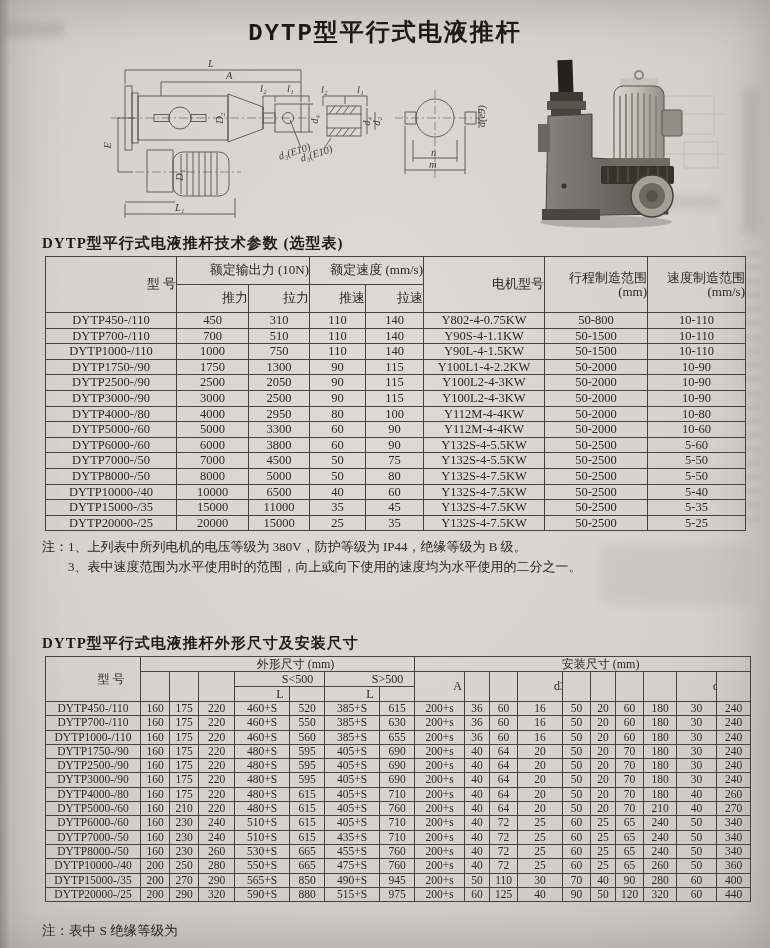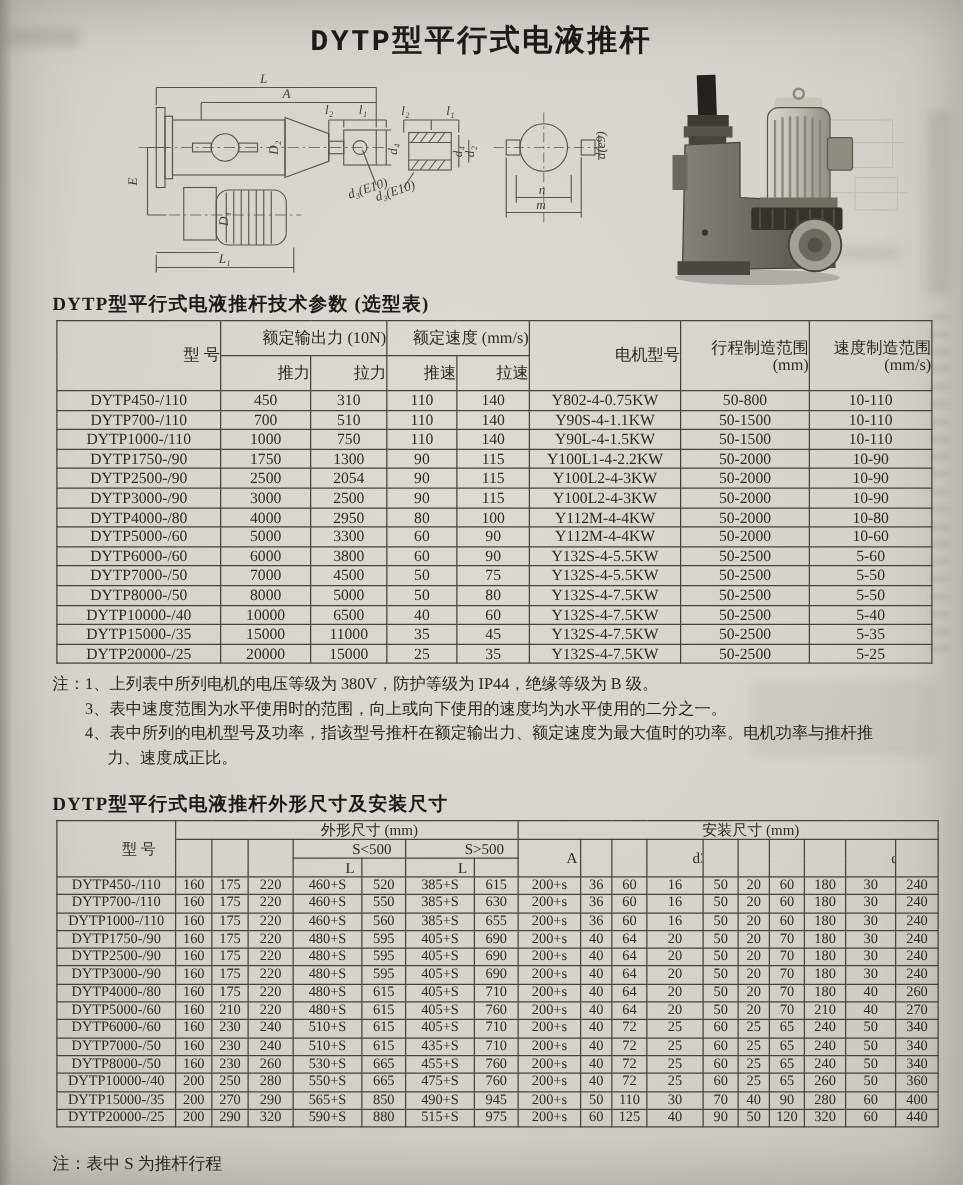--- a/index.html
+++ b/index.html
@@ -324,21 +324,21 @@
           <td>1300</td>
           <td>90</td>
           <td>115</td>
           <td>Y100L1-4-2.2KW</td>
           <td>50-2000</td>
           <td>10-90</td>
         </tr>
         <tr>
           <td>DYTP2500-/90</td>
           <td>2500</td>
-          <td>2054</td>
+          <td>2050</td>
           <td>90</td>
           <td>115</td>
           <td>Y100L2-4-3KW</td>
           <td>50-2000</td>
           <td>10-90</td>
         </tr>
         <tr>
           <td>DYTP3000-/90</td>
           <td>3000</td>
           <td>2500</td>
@@ -429,21 +429,20 @@
           <td>5-25</td>
         </tr>
       </tbody>
   </table>
 
   <div class="notes">
     <span class="notes-prefix">注：</span>
     <div class="notes-items">
       <div class="note-item">1、上列表中所列电机的电压等级为 380V，防护等级为 IP44，绝缘等级为 B 级。</div>
       <div class="note-item">3、表中速度范围为水平使用时的范围，向上或向下使用的速度均为水平使用的二分之一。</div>
-      <div class="note-item">4、表中所列的电机型号及功率，指该型号推杆在额定输出力、额定速度为最大值时的功率。电机功率与推杆推力、速度成正比。</div>
     </div>
   </div>
 
   <p class="section-title" id="sec2">DYTP型平行式电液推杆外形尺寸及安装尺寸</p>
 
   <table id="t2">
     <colgroup>
       <col style="width:95px">
         <col style="width:29px">
         <col style="width:29px">
@@ -770,15 +769,15 @@
           <td>90</td>
           <td>50</td>
           <td>120</td>
           <td>320</td>
           <td>60</td>
           <td>440</td>
         </tr>
       </tbody>
   </table>
 
-  <p class="footer-note">注：表中 S 为推杆行程</p>
+  <p class="footer-note">注：表中 S 绝缘等级为</p>
 
 </div>
 
 </body></html>

